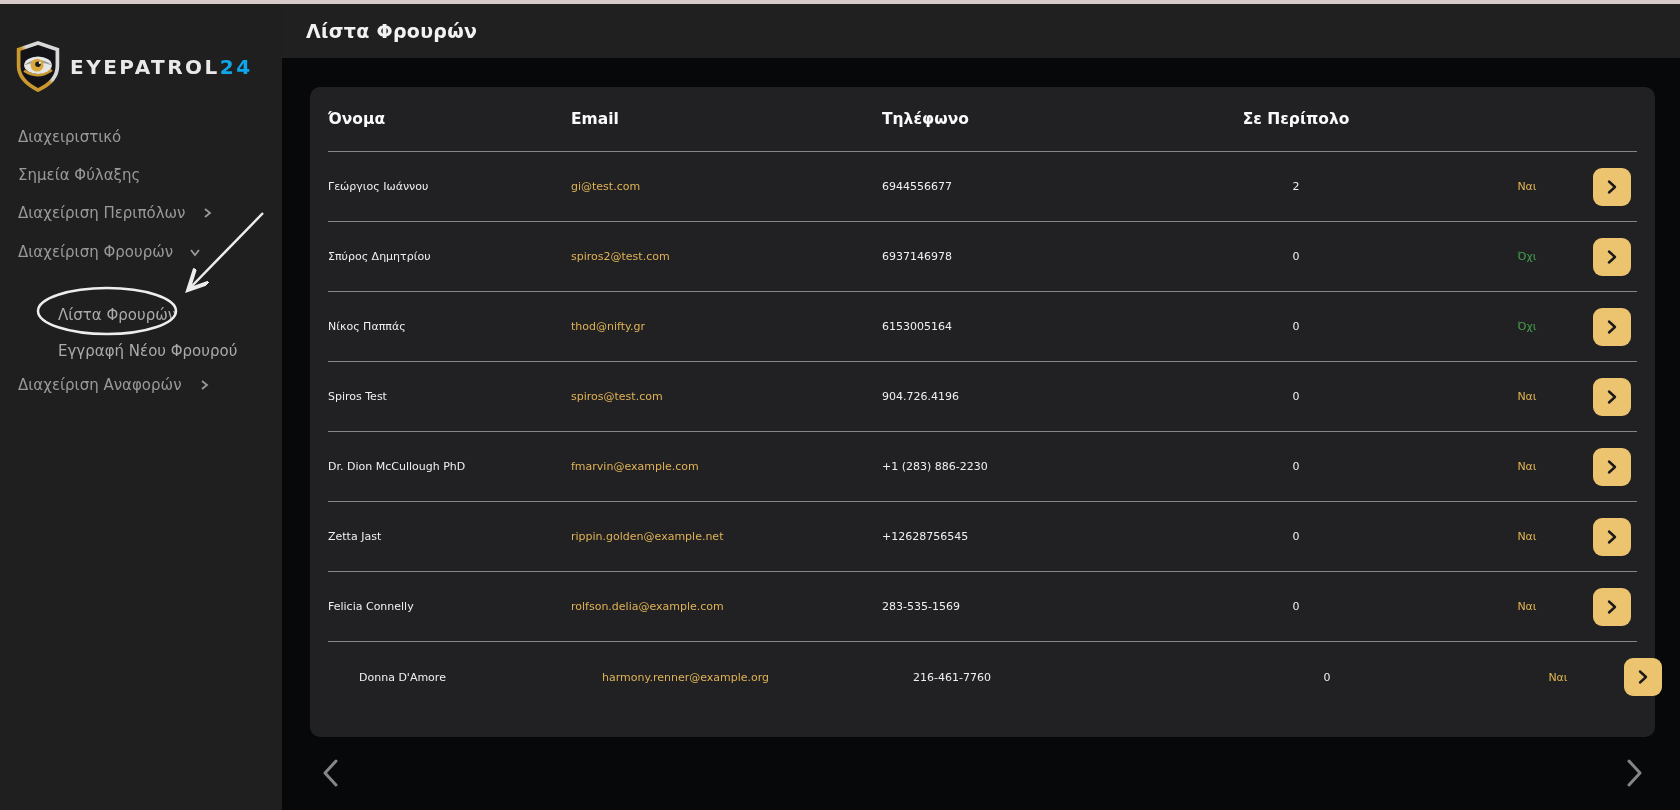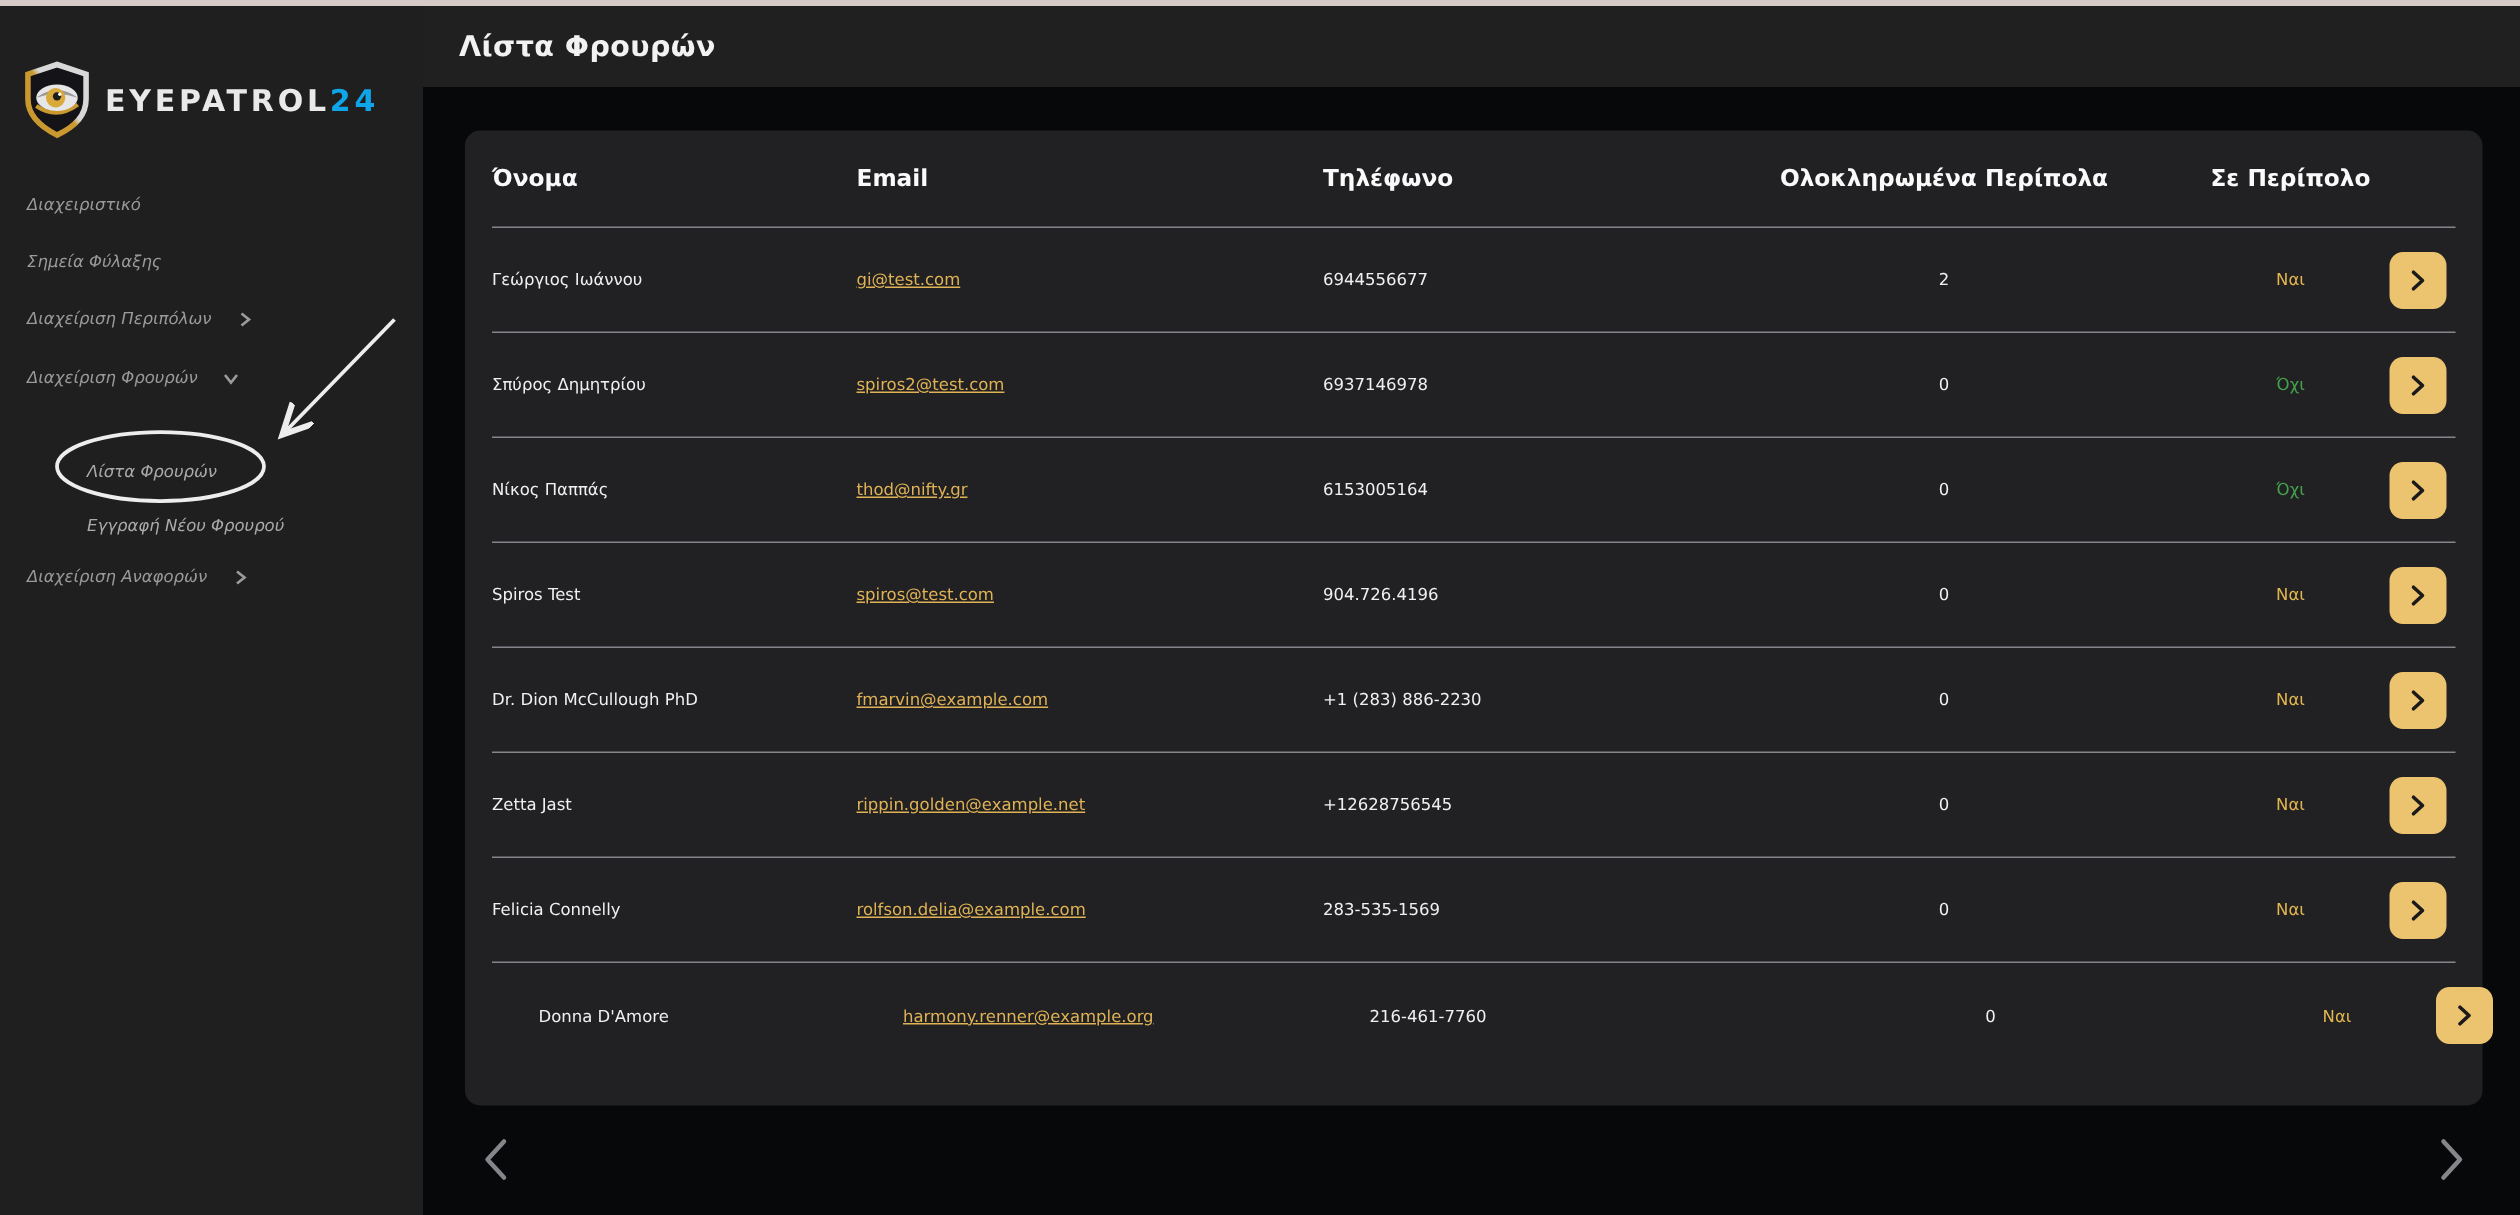--- a/index.html
+++ b/index.html
@@ -11,37 +11,37 @@
     position:relative;
   }
   .top-strip { position:absolute; top:0; left:0; width:1680px; height:4px; background:#d6cbc8; z-index:5; }
 
   
   aside { position:absolute; top:4px; left:0; bottom:0; width:282px; background:var(--sidebar_bg,#1f1f20); z-index:2; }
   .logo { position:absolute; top:36px; left:14px; display:flex; align-items:center; }
   .logo-text { margin-left:8px; font-size:20px; font-weight:bold; letter-spacing:2.5px; color:#e9e9e9; white-space:nowrap; }
   .logo-text .accent { color:#0ea5e9; }
   .nav-item { position:absolute; left:18px; display:flex; align-items:center; height:20px; line-height:20px;
-              font-size:11px; color:var(--sidebar_text,#9a9a9a); text-decoration:none; cursor:pointer; white-space:nowrap;font-style:italic; }
+              font-size:15px; color:var(--sidebar_text,#9a9a9a); text-decoration:none; cursor:pointer; white-space:nowrap; }
   .nav-item.sub { left:58px; color:#ababab; }
   .nav-item .chev { margin-left:16px; display:inline-flex; }
 
   
   header.topbar { position:absolute; top:4px; left:282px; right:0; height:54px; background:var(--topbar_bg,#202020); display:flex; align-items:center; z-index:1; }
   header.topbar h1 { font-size:19px; font-weight:600; letter-spacing:.3px; color:#f2f2f2; padding-left:24px; }
 
   
   .panel { position:absolute; top:87px; left:310px; width:1345px; height:650px;
            background:var(--panel_bg,#212124); border-radius:10px; padding:0 18px; }
   .thead, .trow { display:grid; grid-template-columns:232px 300px 238px 330px 110px 1fr; align-items:center;gap:11px; }
   .thead { height:65px; border-bottom:1px solid var(--separator,#84848a); font-weight:600; font-size:15.5px; color:#fafafa; }
   .trow  { height:70px; border-bottom:1px solid var(--separator,#84848a); font-size:11px; }
   .trow:last-child { border-bottom:none;margin-left:31px; }
   .c-center { text-align:center; }
-  .c-email { color:var(--accent_gold,#dfb254);text-decoration:underline; }
+  .c-email { color:var(--accent_gold,#dfb254); }
   .c-action { display:flex; justify-content:flex-end; padding-right:22px; }
   .row-btn { width:38px; height:38px; border:none; border-radius:9px; background:var(--button_gold,#ecc46f);
              display:flex; align-items:center; justify-content:center; cursor:pointer; }
 
   
   .pager { position:absolute; top:748px; left:310px; width:1345px; height:50px;
            display:flex; justify-content:space-between; align-items:center; padding:0 8px; }
   .pager button { background:none; border:none; cursor:pointer; display:flex; align-items:center; }
 
   
@@ -114,21 +114,20 @@
 
 <header class="topbar">
   <h1>Λίστα Φρουρών</h1>
 </header>
 
 <section class="panel">
   <div class="thead">
     <span>Όνομα</span>
     <span>Email</span>
     <span>Τηλέφωνο</span>
-    <span class="c-center">Ολοκληρωμένα Περίπολα</span>
     <span class="c-center">Σε Περίπολο</span>
     <span></span>
   </div>
   <div id="tbody">
   <div class="trow">
     <span>Γεώργιος Ιωάννου</span>
     <span class="c-email">gi@test.com</span>
     <span>6944556677</span>
     <span class="c-center">2</span>
     <span class="c-center" style="color: rgb(226, 182, 78);">Ναι</span>

